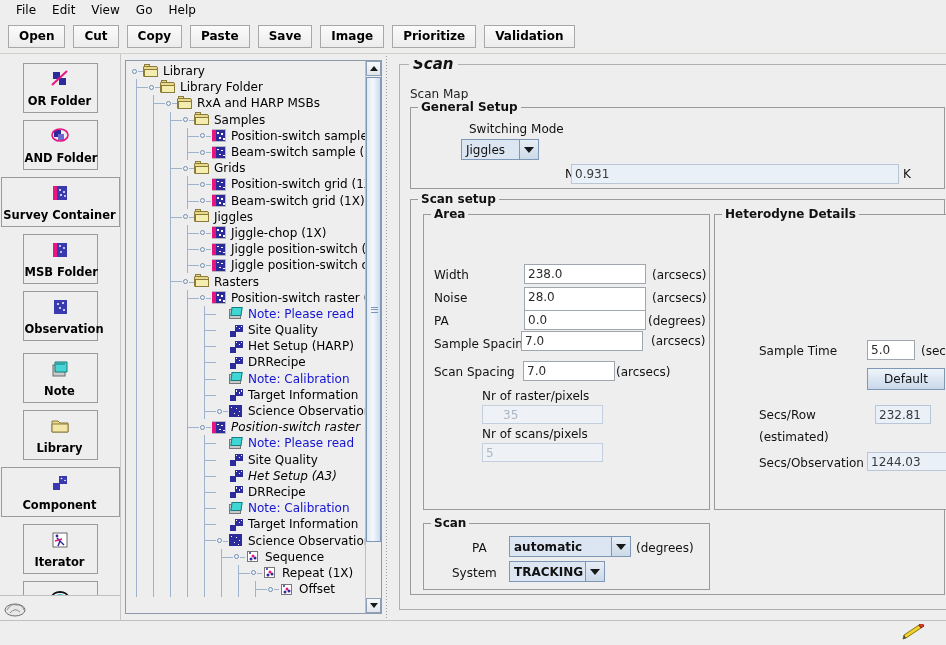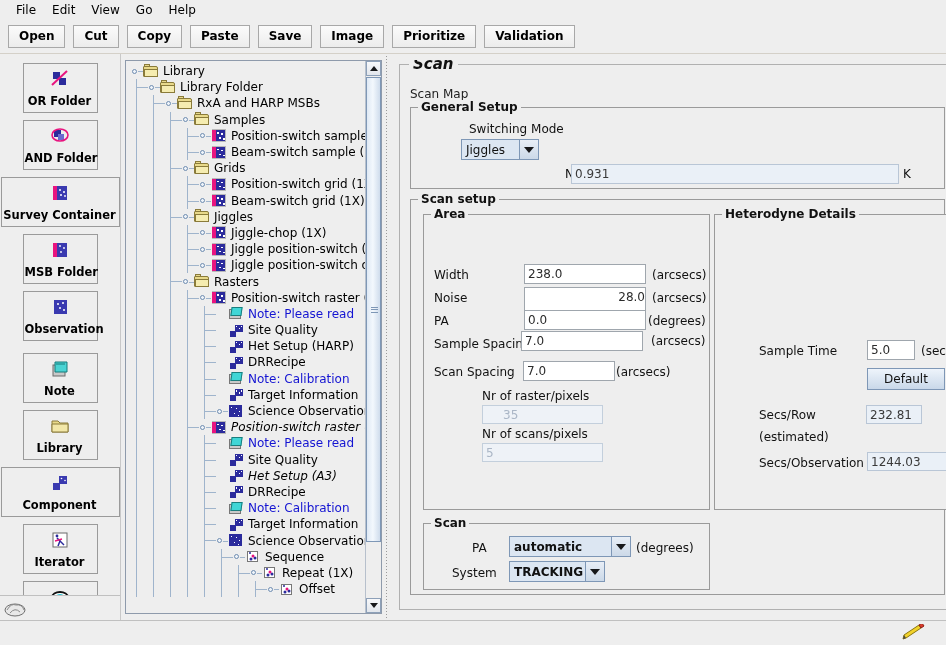--- a/index.html
+++ b/index.html
@@ -1373,21 +1373,21 @@
           <div class="ptitle">Scan setup</div>
 
           <div class="panel" style="left:12px; top:14px; width:287px; height:296px;">
             <div class="ptitle">Area</div>
 
             <div class="fld-lbl" style="left:10px; top:53px;">Width</div>
             <div class="tf" style="left:100px; top:49px; width:122px; height:20px;">238.0</div>
             <div class="unit" style="left:228px; top:53px;">(arcsecs)</div>
 
             <div class="fld-lbl" style="left:10px; top:76px;">Noise</div>
-            <div class="tf" style="left:100px; top:72px; width:122px; height:29px;text-align:right;">28.0</div>
+            <div class="tf" style="left:100px; top:72px; width:122px; height:29px;">28.0</div>
             <div class="unit" style="left:228px; top:76px;">(arcsecs)</div>
 
             <div class="fld-lbl" style="left:10px; top:99px;">PA</div>
             <div class="tf" style="left:100px; top:95px; width:122px; height:20px;">0.0</div>
             <div class="unit" style="left:224px; top:99px;">(degrees)</div>
 
             <div class="fld-lbl" style="left:10px; top:122px;">Sample Spacing</div>
             <div class="tf" style="left:97px; top:116px; width:122px; height:20px;">7.0</div>
             <div class="unit" style="left:227px; top:119px;">(arcsecs)</div>
 
@@ -1406,21 +1406,21 @@
             <div class="ptitle">Heterodyne Details</div>
 
             <div class="fld-lbl" style="left:44px; top:129px;">Sample Time</div>
             <div class="tf" style="left:152px; top:125px; width:48px; height:20px;">5.0</div>
             <div class="unit" style="left:206px; top:129px;">(sec)</div>
 
             <div class="btn-default" style="left:152px; top:153px; width:78px; height:22px;">Default</div>
 
             <div class="fld-lbl" style="left:44px; top:193px;">Secs/Row</div>
             <div class="fld-lbl" style="left:44px; top:215px;">(estimated)</div>
-            <div class="tf ro" style="left:151px; top:190px; width:56px; height:19px;">232.81</div>
+            <div class="tf ro" style="left:160px; top:190px; width:56px; height:19px;">232.81</div>
 
             <div class="fld-lbl" style="left:44px; top:241px;">Secs/Observation</div>
             <div class="tf ro" style="left:152px; top:237px; width:96px; height:19px;">1244.03</div>
           </div>
 
           <div class="panel" style="left:12px; top:323px; width:287px; height:67px;">
             <div class="ptitle">Scan</div>
 
             <div class="fld-lbl" style="left:48px; top:17px;">PA</div>
             <div class="combo bold" style="left:85px; top:12px; width:122px;">

